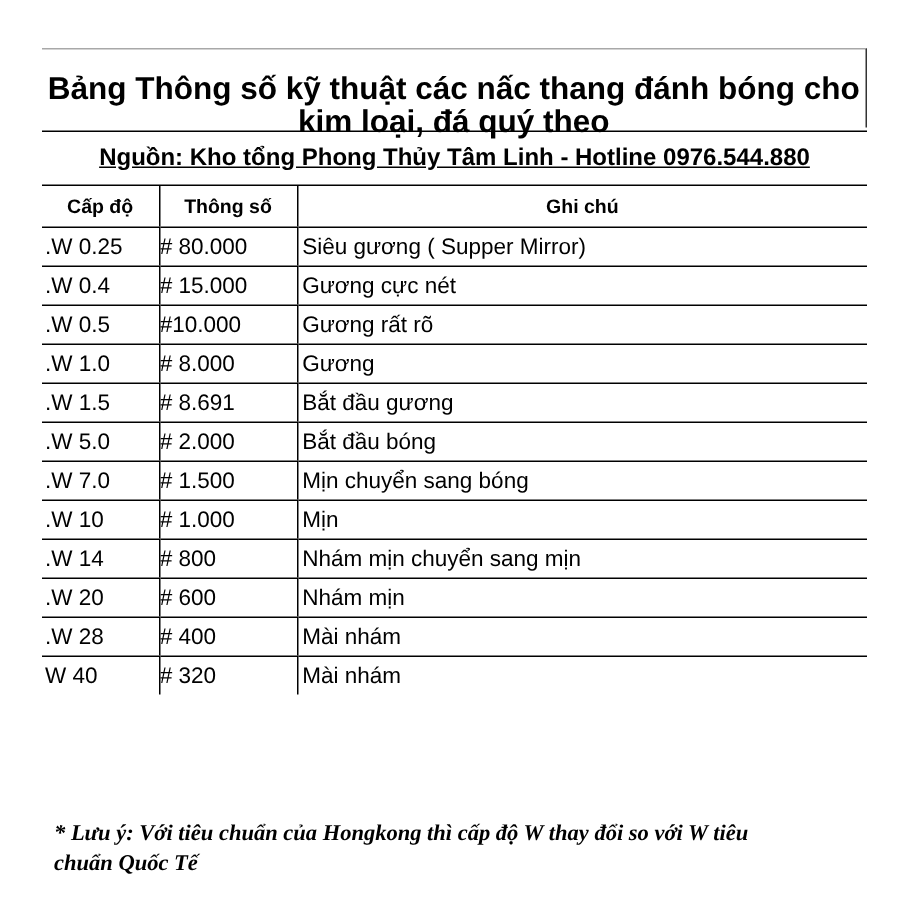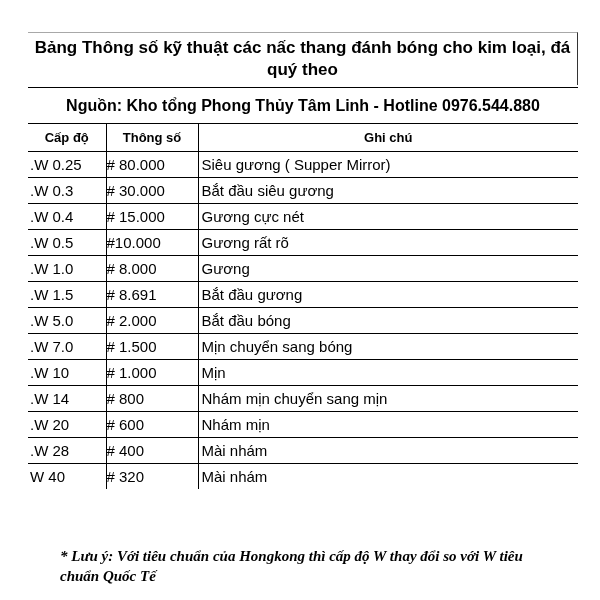--- a/index.html
+++ b/index.html
@@ -22,37 +22,38 @@
       width: 550px;
     }
     .title-block {
       position: relative;
       border-top: 1px solid #a8a8a8;
       border-right: 1px solid #333;
       height: 53px;
       box-sizing: border-box;
       text-align: center;
       font-weight: bold;
-      font-size: 17px;
+      font-size: 21px;
       line-height: 22px;
-      padding-top: 4px;
+      padding-top: 16px;
     }
     .title-rule {
       border-top: 1.5px solid #000;
       height: 0;
       margin-top: 2px;
     }
     .source-block {
       height: 36px;
       box-sizing: border-box;
       text-align: center;
       font-weight: bold;
       font-size: 16px;
       line-height: 36px;
       border-bottom: 1.5px solid #000;
+      text-decoration: underline;
     }
     table {
       border-collapse: collapse;
       width: 550px;
       table-layout: fixed;
     }
     col.c1 { width: 78px; }
     col.c2 { width: 92px; }
     col.c3 { width: 380px; }
     th {
@@ -95,21 +96,20 @@
     .note {
       position: absolute;
       left: 36px;
       top: 546px;
       width: 520px;
       font-family: "Liberation Serif", "DejaVu Serif", serif;
       font-style: italic;
       font-weight: bold;
       font-size: 15px;
       line-height: 20px;
-      margin-left: 24px;
     }
   </style>
 </head>
 <body>
 
 <div class="sheet">
   <div class="title-block">
     <div>Bảng Thông số kỹ thuật các nấc thang đánh bóng cho kim loại, đá quý theo</div>
   </div>
   <div class="title-rule"></div>
@@ -128,25 +128,20 @@
         <th class="c3">Ghi chú</th>
       </tr>
     </thead>
     <tbody>
       <tr>
         <td class="c1">.W 0.25</td>
         <td class="c2"># 80.000</td>
         <td class="c3">Siêu gương ( Supper Mirror)</td>
       </tr>
       <tr>
-        <td class="c1">.W 0.3</td>
-        <td class="c2"># 30.000</td>
-        <td class="c3">Bắt đầu siêu gương</td>
-      </tr>
-      <tr>
         <td class="c1">.W 0.4</td>
         <td class="c2"># 15.000</td>
         <td class="c3">Gương cực nét</td>
       </tr>
       <tr>
         <td class="c1">.W 0.5</td>
         <td class="c2">#10.000</td>
         <td class="c3">Gương rất rõ</td>
       </tr>
       <tr>

